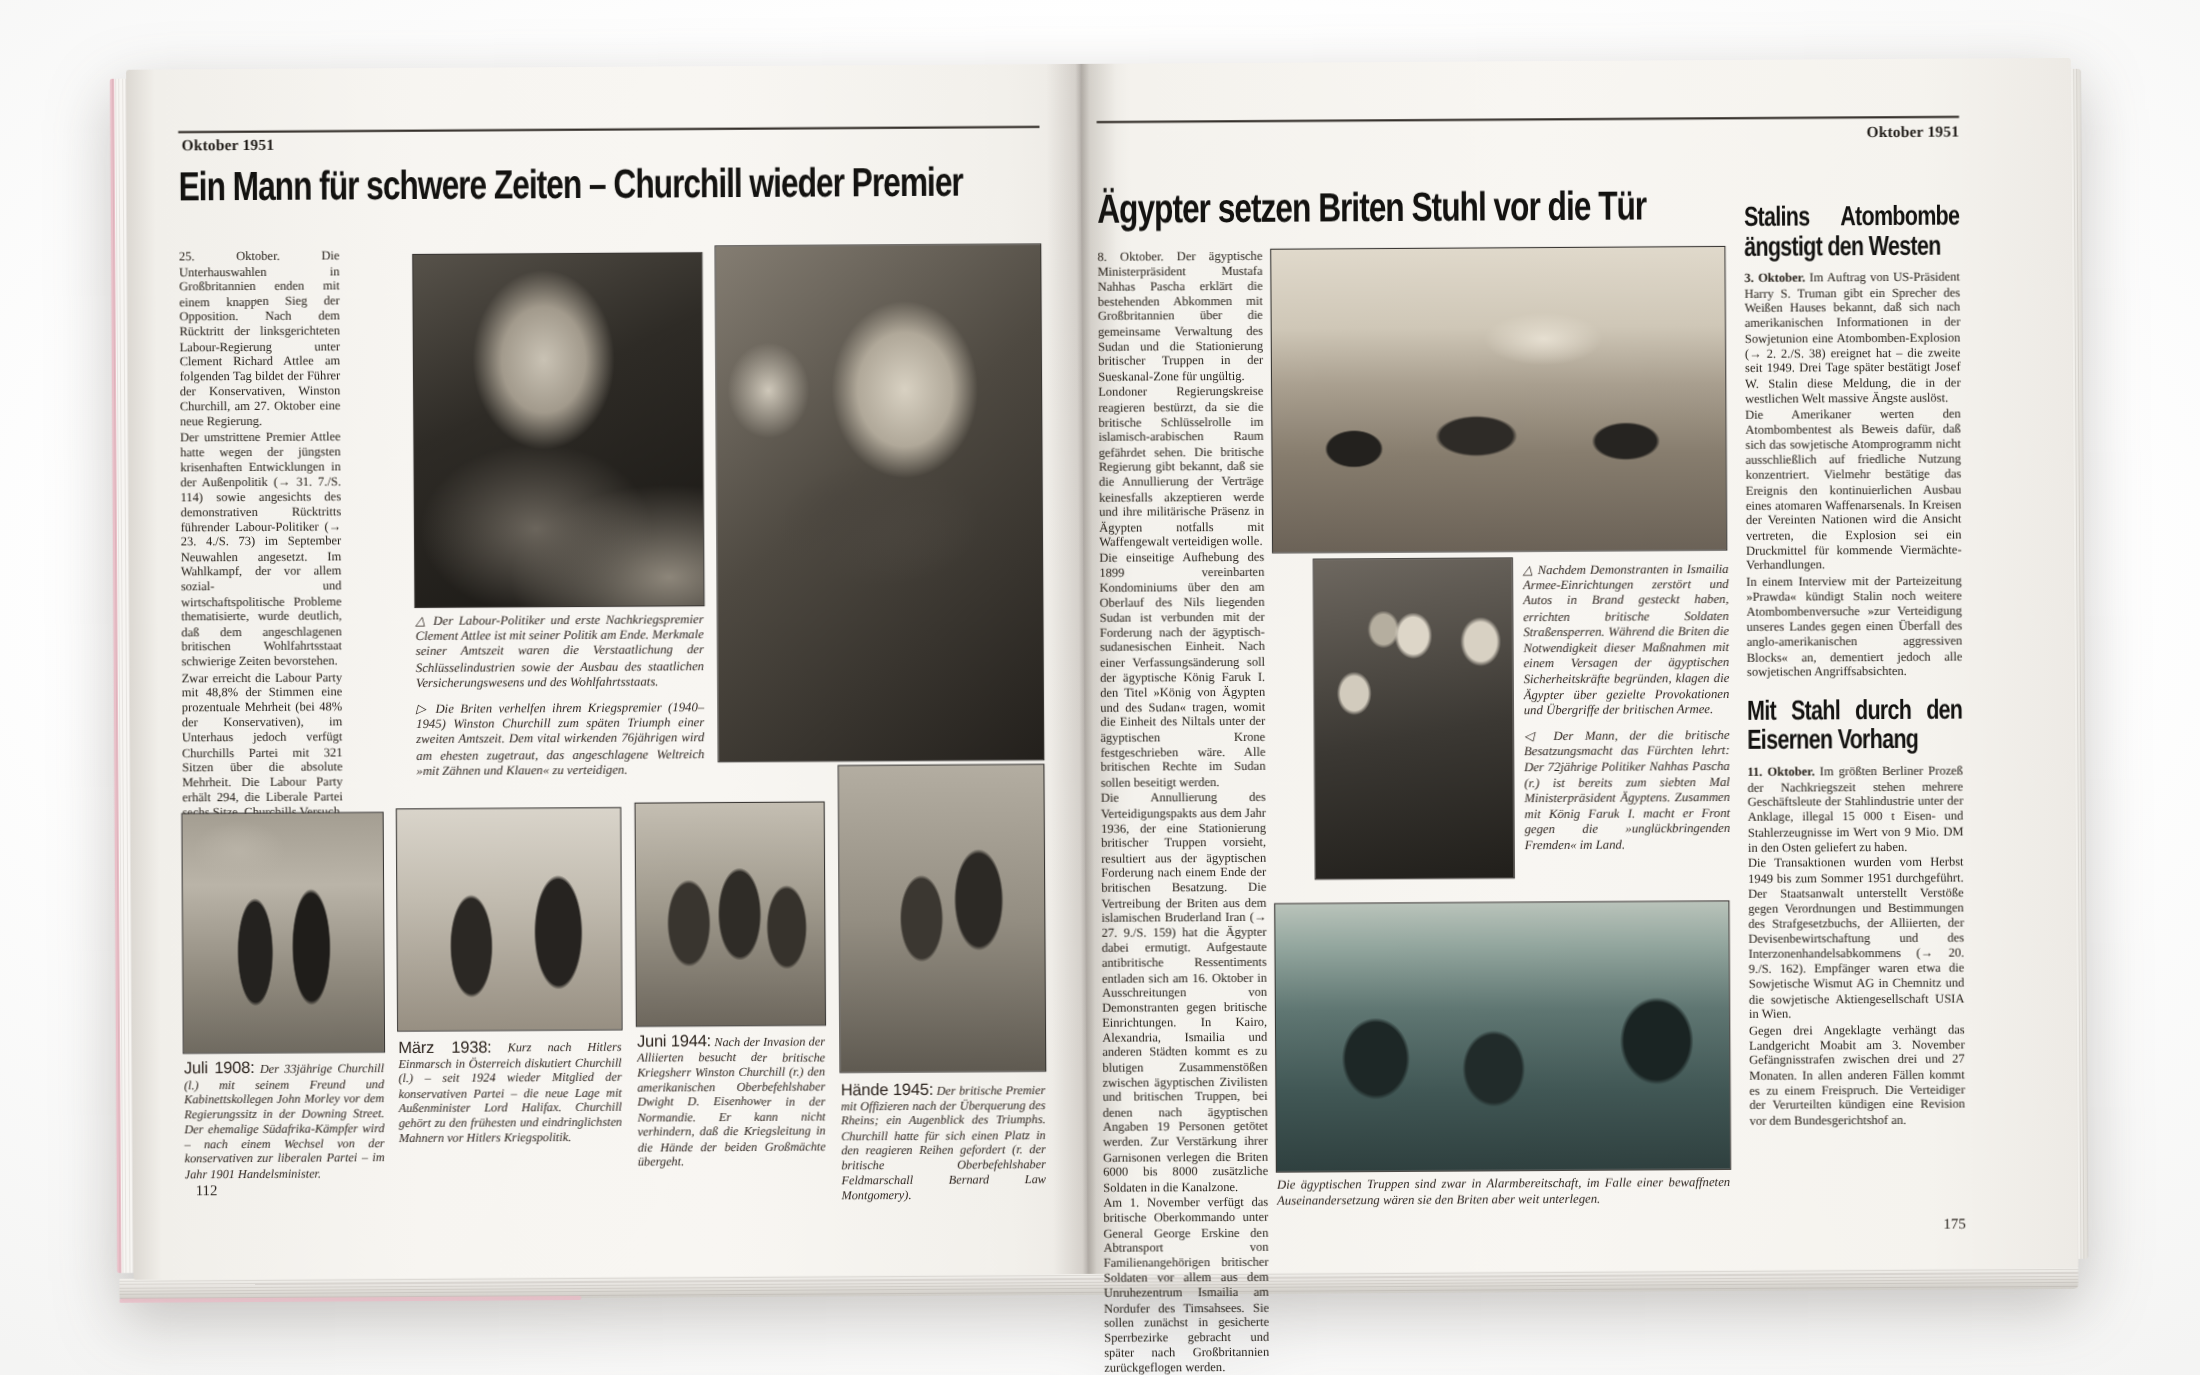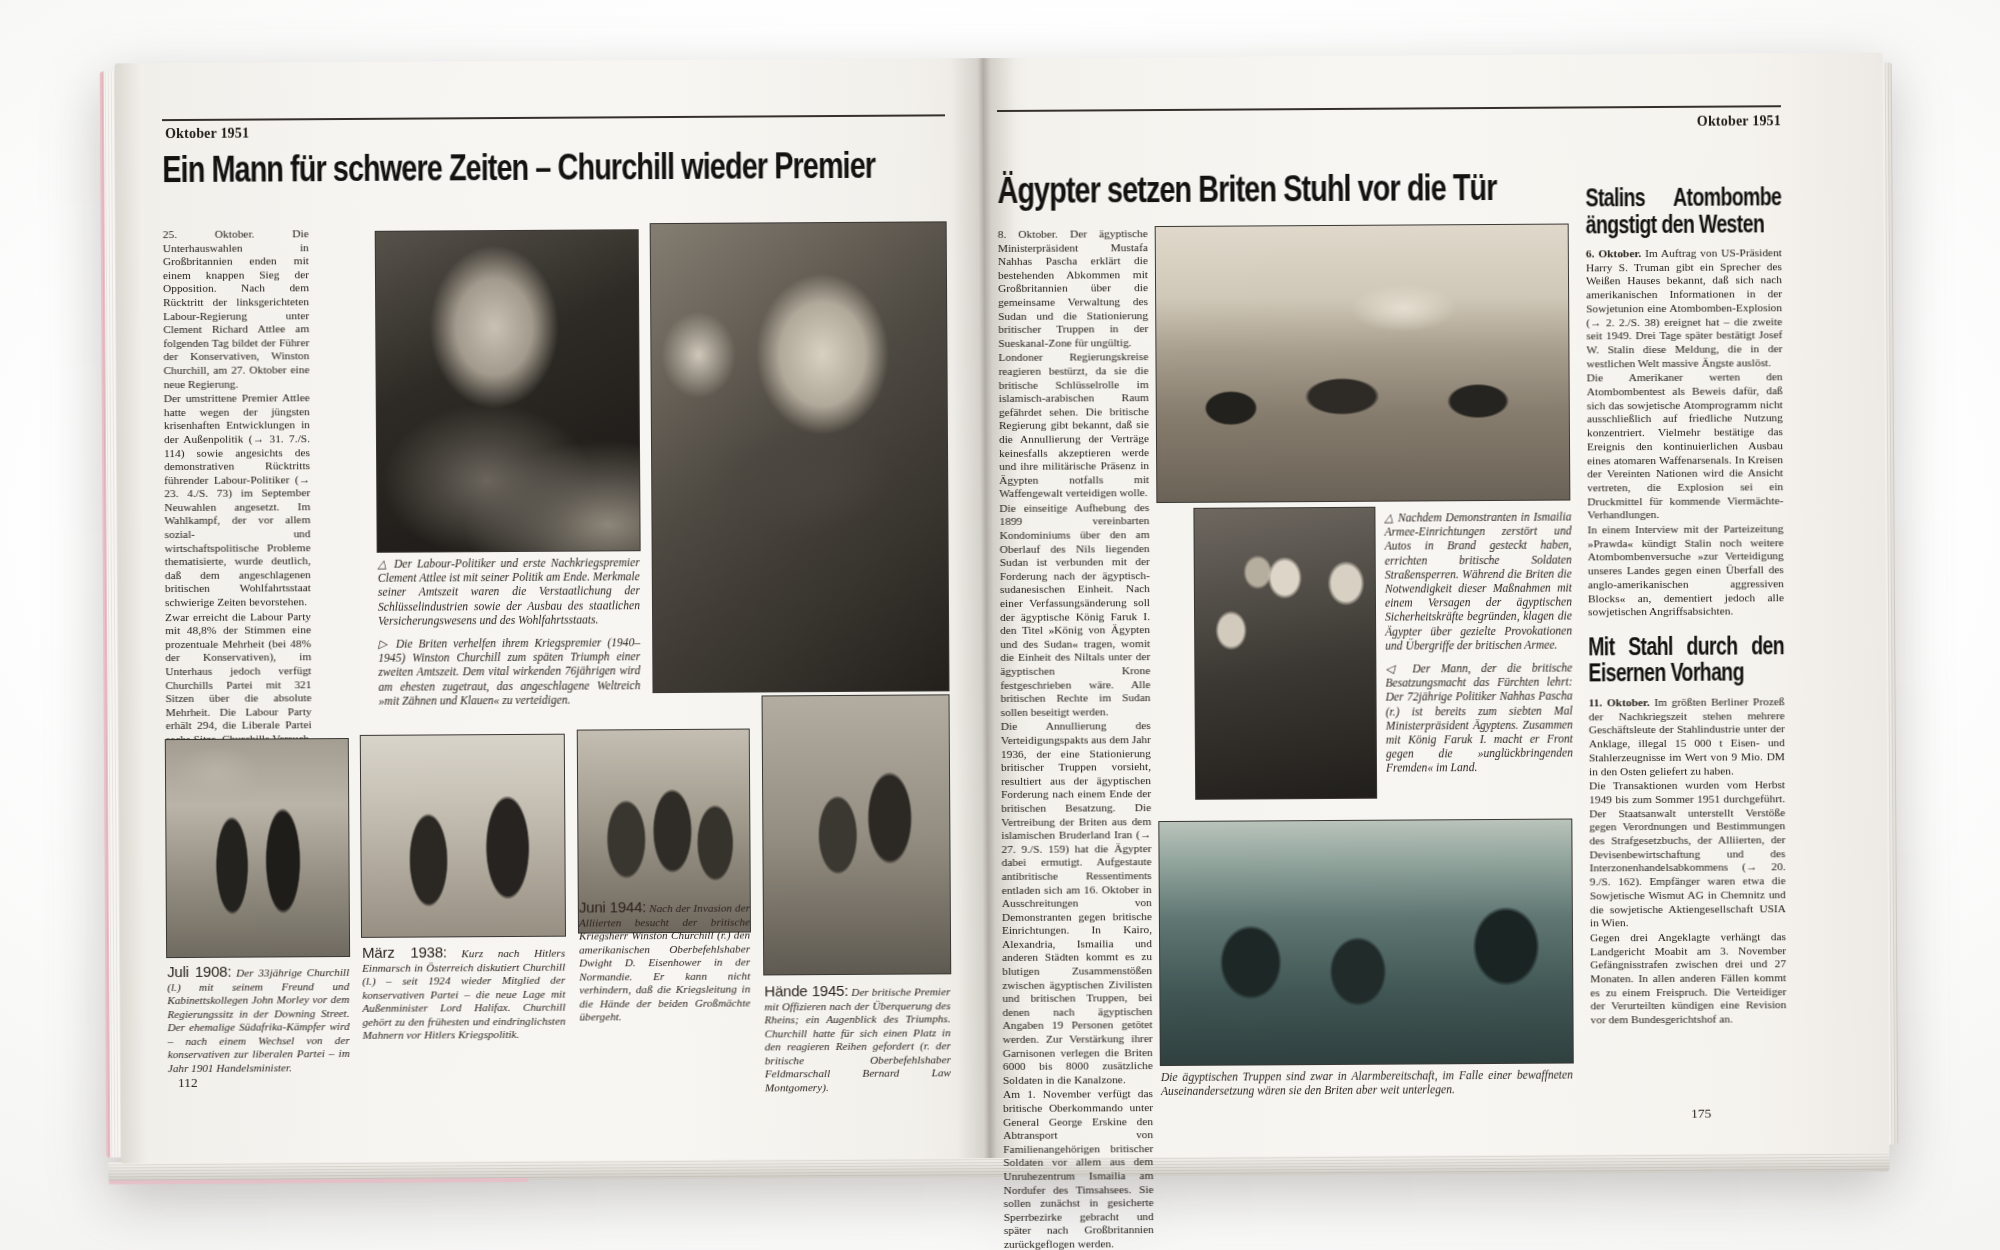--- a/index.html
+++ b/index.html
@@ -152,21 +152,21 @@
     <div class="ph ph-1938" style="left:242px;top:674px;width:203px;height:201px;"></div>
     <div class="ph ph-1944" style="left:459px;top:670px;width:171px;height:202px;"></div>
     <div class="ph ph-1945" style="left:644px;top:637px;width:186px;height:278px;"></div>
 
     <div class="strip-cap" style="left:47px;top:902px;width:182px;">
       <b>Juli 1908:</b> <i>Der 33jährige Churchill (l.) mit seinem Freund und Kabinettskollegen John Morley vor dem Regierungssitz in der Downing Street. Der ehemalige Südafrika-Kämpfer wird – nach einem Wechsel von der konservativen zur liberalen Partei – im Jahr 1901 Handelsminister.</i>
     </div>
     <div class="strip-cap" style="left:242px;top:884px;width:203px;">
       <b>März 1938:</b> <i>Kurz nach Hitlers Einmarsch in Österreich diskutiert Churchill (l.) – seit 1924 wieder Mitglied der konservativen Partei – die neue Lage mit Außenminister Lord Halifax. Churchill gehört zu den frühesten und eindringlichsten Mahnern vor Hitlers Kriegspolitik.</i>
     </div>
-    <div class="strip-cap" style="left:459px;top:840px;width:171px;">
+    <div class="strip-cap" style="left:459px;top:880px;width:171px;">
       <b>Juni 1944:</b> <i>Nach der Invasion der Alliierten besucht der britische Kriegsherr Winston Churchill (r.) den amerikanischen Oberbefehlshaber Dwight D. Eisenhower in der Normandie. Er kann nicht verhindern, daß die Kriegsleitung in die Hände der beiden Großmächte übergeht.</i>
     </div>
     <div class="strip-cap" style="left:644px;top:925px;width:186px;">
       <b>Hände 1945:</b> <i>Der britische Premier mit Offizieren nach der Überquerung des Rheins; ein Augenblick des Triumphs. Churchill hatte für sich einen Platz in den reagieren Reihen gefordert (r. der britische Oberbefehlshaber Feldmarschall Bernard Law Montgomery).</i>
     </div>
 
     <div class="pagenum" style="left:57px;top:1012px;">112</div>
   </div>
 
   <div class="page page-right">
@@ -196,25 +196,25 @@
     <p>◁ Der Mann, der die britische Besatzungsmacht das Fürchten lehrt: Der 72jährige Politiker Nahhas Pascha (r.) ist bereits zum siebten Mal Ministerpräsident Ägyptens. Zusammen mit König Faruk I. macht er Front gegen die »unglückbringenden Fremden« im Land.</p>
   </div>
 
   <div class="ph ph-troops" style="left:1040px;top:765px;width:412px;height:243px;"></div>
   <div class="cap" style="left:1040px;top:1014px;width:412px;">
     <p>Die ägyptischen Truppen sind zwar in Alarmbereitschaft, im Falle einer bewaffneten Auseinandersetzung wären sie den Briten aber weit unterlegen.</p>
   </div>
 
   <div class="sidebar" style="left:1470px;top:130px;width:196px;">
     <div class="h-side"><span>Stalins Atombombe ängstigt den Westen</span></div>
-    <p><b>6. Oktober.</b> <span>Im Auftrag von US-Präsident Harry S. Truman gibt ein Sprecher des Weißen Hauses bekannt, daß sich nach amerikanischen Informationen in der Sowjetunion eine Atombomben-Explosion (→ 2. 2./S. 38) ereignet hat – die zweite seit 1949. Drei Tage später bestätigt Josef W. Stalin diese Meldung, die in der westlichen Welt massive Ängste auslöst.</span></p>
+    <p><b>3. Oktober.</b> <span>Im Auftrag von US-Präsident Harry S. Truman gibt ein Sprecher des Weißen Hauses bekannt, daß sich nach amerikanischen Informationen in der Sowjetunion eine Atombomben-Explosion (→ 2. 2./S. 38) ereignet hat – die zweite seit 1949. Drei Tage später bestätigt Josef W. Stalin diese Meldung, die in der westlichen Welt massive Ängste auslöst.</span></p>
     <p><span>Die Amerikaner werten den Atombombentest als Beweis dafür, daß sich das sowjetische Atomprogramm nicht ausschließlich auf friedliche Nutzung konzentriert. Vielmehr bestätige das Ereignis den kontinuierlichen Ausbau eines atomaren Waffenarsenals. In Kreisen der Vereinten Nationen wird die Ansicht vertreten, die Explosion sei ein Druckmittel für kommende Viermächte-Verhandlungen.</span></p>
     <p><span>In einem Interview mit der Parteizeitung »Prawda« kündigt Stalin noch weitere Atombombenversuche »zur Verteidigung unseres Landes gegen einen Überfall des anglo-amerikanischen aggressiven Blocks« an, dementiert jedoch alle sowjetischen Angriffsabsichten.</span></p>
     <div class="h-side" style="margin-top:14px;"><span>Mit Stahl durch den Eisernen Vorhang</span></div>
     <p><b>11. Oktober.</b> <span>Im größten Berliner Prozeß der Nachkriegszeit stehen mehrere Geschäftsleute der Stahlindustrie unter der Anklage, illegal 15 000 t Eisen- und Stahlerzeugnisse im Wert von 9 Mio. DM in den Osten geliefert zu haben.</span></p>
     <p><span>Die Transaktionen wurden vom Herbst 1949 bis zum Sommer 1951 durchgeführt. Der Staatsanwalt unterstellt Verstöße gegen Verordnungen und Bestimmungen des Strafgesetzbuchs, der Alliierten, der Devisenbewirtschaftung und des Interzonenhandelsabkommens (→ 20. 9./S. 162). Empfänger waren etwa die Sowjetische Wismut AG in Chemnitz und die sowjetische Aktiengesellschaft USIA in Wien.</span></p>
     <p><span>Gegen drei Angeklagte verhängt das Landgericht Moabit am 3. November Gefängnisstrafen zwischen drei und 27 Monaten. In allen anderen Fällen kommt es zu einem Freispruch. Die Verteidiger der Verurteilten kündigen eine Revision vor dem Bundesgerichtshof an.</span></p>
   </div>
 
-  <div class="pagenum" style="left:1570px;top:1052px;width:96px;">175</div>
+  <div class="pagenum" style="left:1570px;top:1052px;width:96px;text-align:right;">175</div>
 
   <div class="gutter"></div>
 </div>
 
 </body></html>

